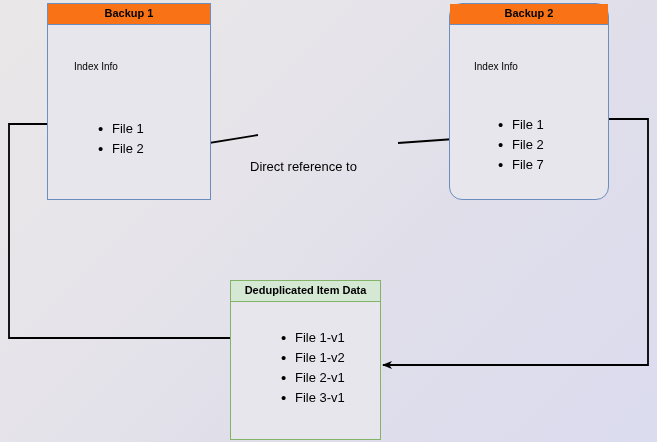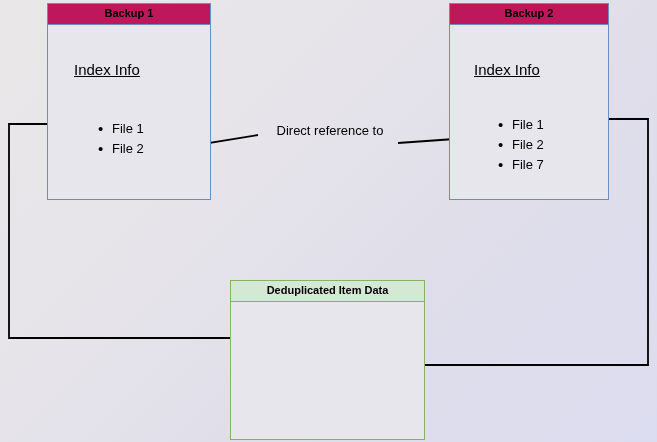--- a/index.html
+++ b/index.html
@@ -36,37 +36,36 @@
     border-color: #82b366;
   }
   .box-header {
     box-sizing: border-box;
     height: 21px;
     line-height: 19px;
     text-align: center;
     font-size: 11px;
     font-weight: bold;
     color: #000;
-    background: #be185d;
+    background: #f97316;
     border-bottom: 1px solid #6c8ebf;
   }
   .box.green .box-header {
     background: #d5e8d4;
     border-bottom-color: #82b366;
   }
   .box-body {
     position: relative;
     height: calc(100% - 21px);
   }
   .section-title {
     position: absolute;
-    font-size: 15px;
+    font-size: 10px;
     color: #000;
     white-space: nowrap;
-    text-decoration: underline;
   }
   .file-list {
     position: absolute;
     margin: 0;
     padding: 0 0 0 16px;
     list-style: none;
     font-size: 13px;
     color: #000;
   }
   .file-list li {
@@ -80,22 +79,22 @@
     left: -14px;
     top: 0;
     font-size: 15px;
     line-height: 20px;
   }
   .edge-label {
     position: absolute;
     font-size: 13px;
     line-height: 15px;
     color: #000;
-    text-align: center;
     white-space: nowrap;
+    margin-top: 36px;
   }
 </style>
 </head>
 <body>
 
 <div id="canvas">
 
   <svg class="connectors" viewBox="0 0 657 442">
     <defs>
       <marker id="arrowhead" markerWidth="10" markerHeight="8" refX="9" refY="4" orient="auto" markerUnits="userSpaceOnUse">
@@ -116,33 +115,41 @@
     <div class="box-header">Backup 1</div>
     <div class="box-body">
       <div class="section-title" style="left:26px; top:36px;">Index Info</div>
       <ul class="file-list" style="left:48px; top:94px;">
         <li>File 1</li>
         <li>File 2</li>
       </ul>
     </div>
   </div>
 
-  <div class="box" style="left:449px; top:3px; width:160px; height:197px;">
+  <div class="box" style="left:449px; top:3px; width:160px; height:197px;border-radius:13px;">
     <div class="box-header">Backup 2</div>
     <div class="box-body">
       <div class="section-title" style="left:24px; top:36px;">Index Info</div>
       <ul class="file-list" style="left:46px; top:90px;">
         <li>File 1</li>
         <li>File 2</li>
         <li>File 7</li>
       </ul>
     </div>
   </div>
 
-  <div class="box green" style="left:230px; top:280px; width:195px; height:160px;">
+  <div class="box green" style="left:230px; top:280px; width:151px; height:160px;">
     <div class="box-header">Deduplicated Item Data</div>
+    <div class="box-body">
+      <ul class="file-list" style="left:48px; top:26px;">
+        <li>File 1-v1</li>
+        <li>File 1-v2</li>
+        <li>File 2-v1</li>
+        <li>File 3-v1</li>
+      </ul>
+    </div>
   </div>
 
   <div class="edge-label" style="left:250px; top:123px; width:160px;">
     <div>Direct reference to</div>
   </div>
 
 </div>
 
 </body></html>

